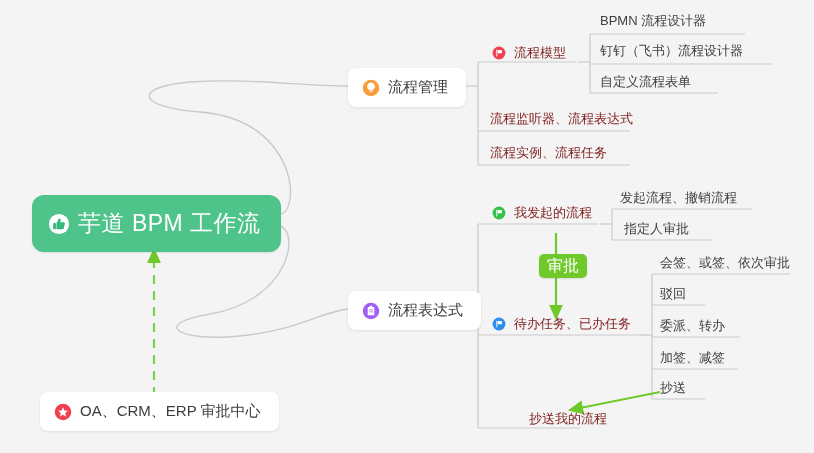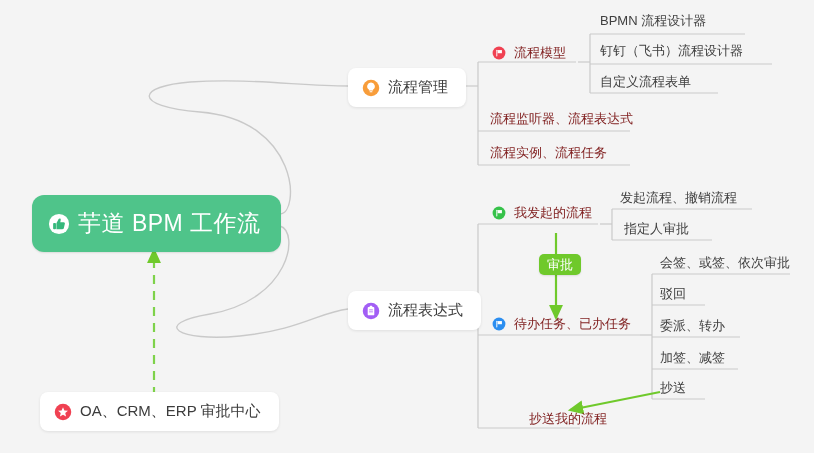--- a/index.html
+++ b/index.html
@@ -78,21 +78,21 @@
   .icon-lg { width: 22px; height: 22px; }
   .icon-md { width: 18px; height: 18px; }
   .icon-sm { width: 14px; height: 14px; }
   
   .badge {
     position: absolute;
     background: #6fc92b;
     border-radius: 5px;
     padding: 4px 8px;
     color: #ffffff;
-    font-size: 13px;
+    font-size: 16px;
     line-height: 1;
     box-shadow: 0 1px 2px rgba(0,0,0,0.10);
     z-index: 5;
   }
 </style>
 </head>
 <body style="background: rgb(244, 244, 244);">
 
 <div id="canvas">
 

